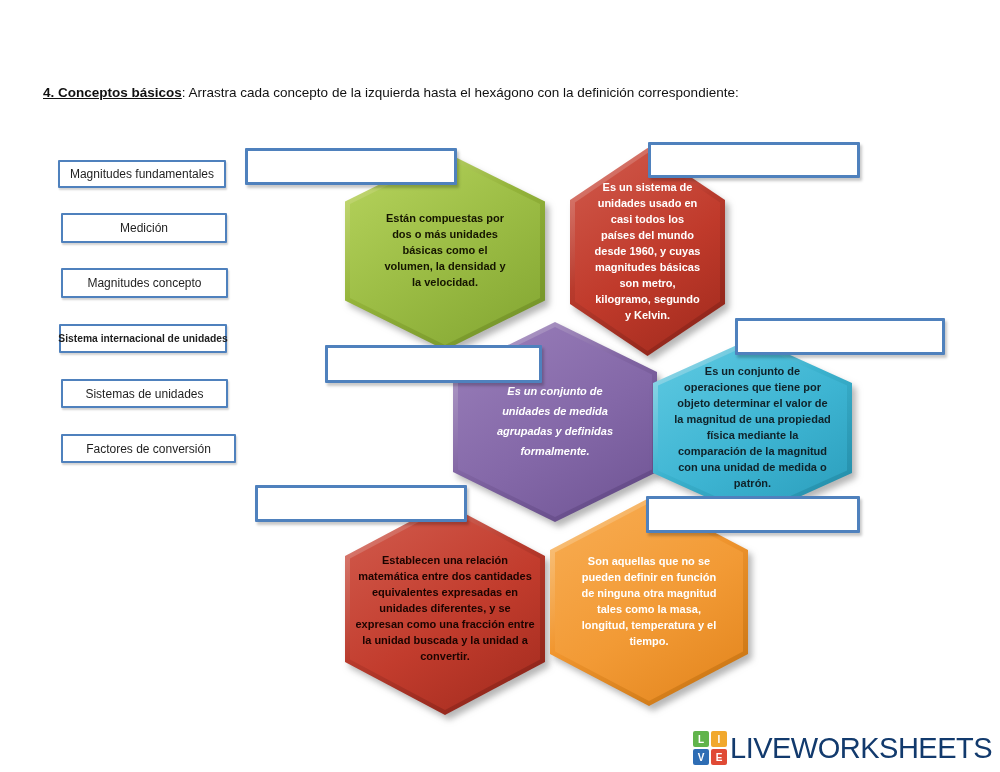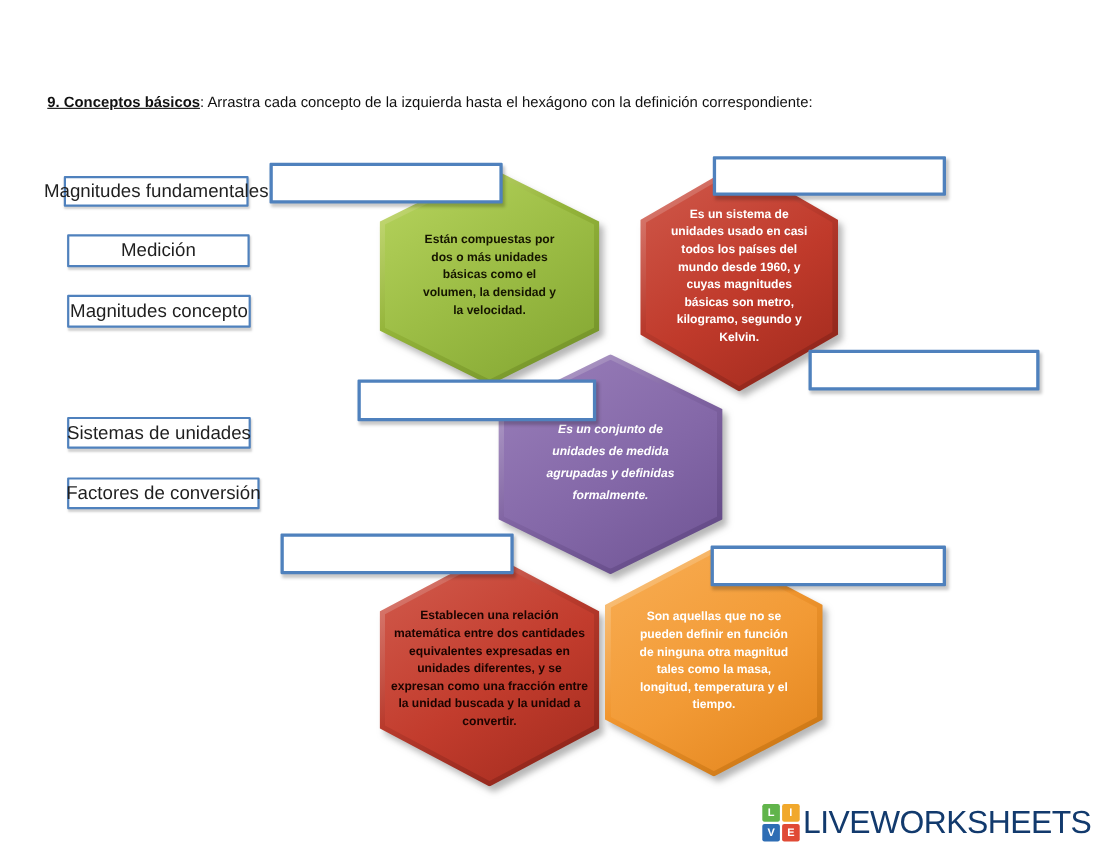--- a/index.html
+++ b/index.html
@@ -17,21 +17,21 @@
     position: absolute; top: 85px; left: 43px; width: 930px;
     font-size: 13.5px; color: #111;
   }
   .instruction .lead { font-weight: bold; text-decoration: underline; }
 
   
   .concept {
     position: absolute; background: #fff;
     border: 2px solid #4f81bd; border-radius: 1px;
     display: flex; align-items: center; justify-content: center;
-    font-size: 17px; color: #1f1f1f; text-align: center;
+    font-size: 12px; color: #1f1f1f; text-align: center;
     box-shadow: 1px 2px 2px rgba(0,0,0,0.18);
     z-index: 6; cursor: move; white-space: nowrap;
   }
   .concept.small { font-size: 10.3px; font-weight: bold; }
 
   
   .answer {
     position: absolute; background: #fff;
     border: 3px solid #4f81bd; border-radius: 1px;
     box-shadow: 2px 3px 3px rgba(0,0,0,0.22);
@@ -74,46 +74,54 @@
     color: #fff; font-size: 10px; font-weight: bold; border-radius: 2px;
   }
   .logo-text { font-size: 29px; font-weight: normal; letter-spacing: -0.5px; }
 </style>
 </head>
 <body>
 
 <div class="page">
 
 
-  <div class="instruction"><span class="lead">9. Conceptos básicos</span><span>: Arrastra cada concepto de la izquierda hasta el hexágono con la definición correspondiente:</span></div>
+  <div class="instruction"><span class="lead">4. Conceptos básicos</span><span>: Arrastra cada concepto de la izquierda hasta el hexágono con la definición correspondiente:</span></div>
 
   <div class="concept" style="left:58px;top:160px;width:168px;height:28px">Magnitudes fundamentales</div>
   <div class="concept" style="left:61px;top:213px;width:166px;height:30px">Medición</div>
   <div class="concept" style="left:61px;top:268px;width:167px;height:30px">Magnitudes concepto</div>
+  <div class="concept small" style="left:59px;top:324px;width:168px;height:29px">Sistema internacional de unidades</div>
   <div class="concept" style="left:61px;top:379px;width:167px;height:29px">Sistemas de unidades</div>
   <div class="concept" style="left:61px;top:434px;width:175px;height:29px">Factores de conversión</div>
 
   <div class="hex hex-green" style="left:345px;top:152px;width:200px;height:198px">
     <div class="hex-outer">
       <div class="hex-inner">
         <p class="hex-text">Están compuestas por dos o más unidades básicas como el volumen, la densidad y la velocidad.</p>
       </div>
     </div>
   </div>
 
   <div class="hex hex-purple" style="left:453px;top:322px;width:204px;height:200px">
     <div class="hex-outer">
       <div class="hex-inner">
         <p class="hex-text">Es un conjunto de unidades de medida agrupadas y definidas formalmente.</p>
       </div>
     </div>
   </div>
 
+  <div class="hex hex-teal" style="left:653px;top:338px;width:199px;height:180px">
+    <div class="hex-outer">
+      <div class="hex-inner">
+        <p class="hex-text">Es un conjunto de operaciones que tiene por objeto determinar el valor de la magnitud de una propiedad física mediante la comparación de la magnitud con una unidad de medida o patrón.</p>
+      </div>
+    </div>
+  </div>
 
-  <div class="hex hex-redtr front" style="left:582px;top:148px;width:180px;height:208px">
+  <div class="hex hex-redtr front" style="left:570px;top:148px;width:155px;height:208px">
     <div class="hex-outer">
       <div class="hex-inner">
         <p class="hex-text">Es un sistema de unidades usado en casi todos los países del mundo desde 1960, y cuyas magnitudes básicas son metro, kilogramo, segundo y Kelvin.</p>
       </div>
     </div>
   </div>
 
   <div class="hex hex-redbl" style="left:345px;top:503px;width:200px;height:212px">
     <div class="hex-outer">
       <div class="hex-inner">

